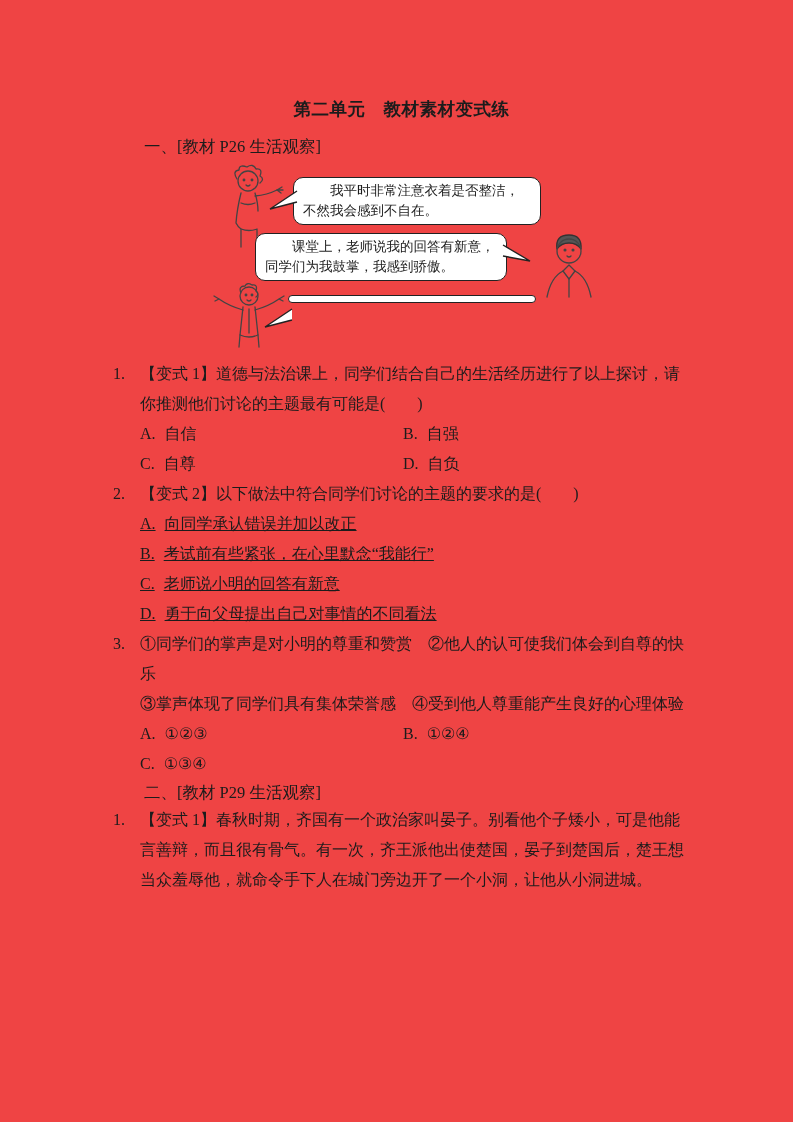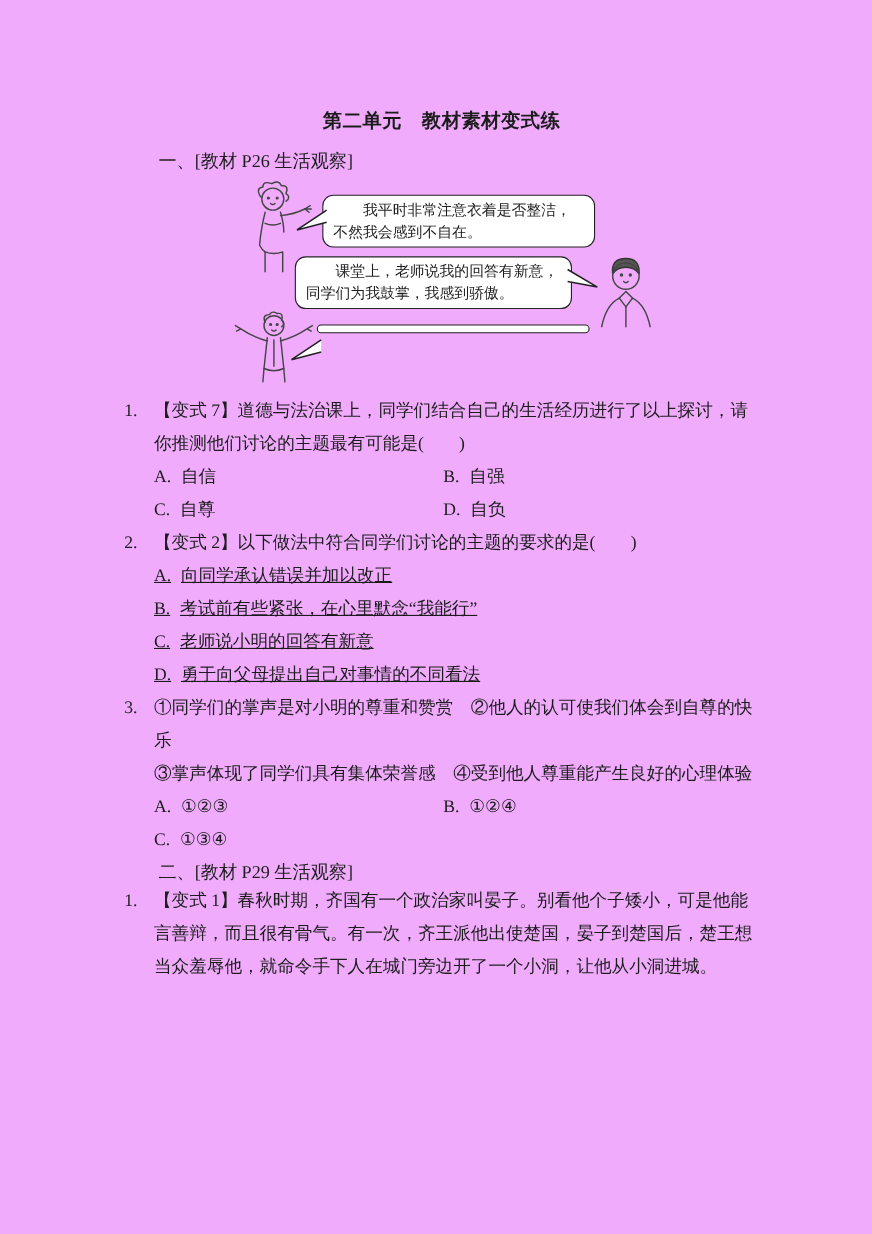--- a/index.html
+++ b/index.html
@@ -1,20 +1,20 @@
 <!DOCTYPE html>
 <html><head>
 <meta charset="utf-8">
 <style>
   html,body { margin:0; padding:0; background:#e8e8e8; }
   .page {
     position:relative;
     width:793px; height:1122px;
     margin:0 auto;
-    background:#f0abfc;
+    background:#ef4444;
     font-family:"Liberation Serif","DejaVu Serif",serif;
     color:#1c1c1c;
     overflow:hidden;
   }
   .content {
     position:absolute; left:113px; top:0; width:577px;
   }
   .doc-title {
     margin-top:96px;
     text-align:center;
@@ -95,21 +95,21 @@
         <path d="M24,40 Q31,43 38,40"></path>
       </svg>
 
       <div class="bubble" style="left:180px; top:16px; width:248px;">
         <svg class="tail tail-left" width="30" height="26" viewBox="0 0 30 26">
           <path d="M29,3 L2,21 L29,14" fill="#ffffff" stroke="#222" stroke-width="1.4"></path>
         </svg>
         <p>我平时非常注意衣着是否整洁，不然我会感到不自在。</p>
       </div>
 
-      <div class="bubble" style="left:155px; top:72px; width:252px;font-family:Liberation Serif, serif;">
+      <div class="bubble" style="left:142px; top:72px; width:252px;font-family:Liberation Serif, serif;">
         <svg class="tail tail-right" width="30" height="26" viewBox="0 0 30 26">
           <path d="M1,3 L28,19 L1,14" fill="#ffffff" stroke="#222" stroke-width="1.4"></path>
         </svg>
         <p>课堂上，老师说我的回答有新意，同学们为我鼓掌，我感到骄傲。</p>
       </div>
 
       <svg class="person" style="left:424px; top:68px;" width="64" height="70" viewBox="0 0 64 70" fill="none" stroke="#444" stroke-width="1.3" stroke-linecap="round" stroke-linejoin="round">
         <path d="M20,20 Q18,6 32,6 Q45,6 44,20 Q40,14 32,14 Q24,14 20,20" fill="#555" stroke="#333"></path>
         <circle cx="32" cy="22" r="12"></circle>
         <circle cx="28" cy="21" r="0.9" fill="#444"></circle>
@@ -134,21 +134,21 @@
 
       <div class="bubble" style="left:175px; top:134px; width:248px;">
         <svg class="tail tail-left" width="30" height="26" viewBox="0 0 30 26">
           <path d="M29,3 L2,21 L29,14" fill="#ffffff" stroke="#222" stroke-width="1.4"></path>
         </svg>
       </div>
     </div>
 
     <div class="question">
       <span class="q-num">1.</span>
-      <p class="q-stem">【变式 7】道德与法治课上，同学们结合自己的生活经历进行了以上探讨，请你推测他们讨论的主题最有可能是(　　)</p>
+      <p class="q-stem">【变式 1】道德与法治课上，同学们结合自己的生活经历进行了以上探讨，请你推测他们讨论的主题最有可能是(　　)</p>
       <div class="opts-grid">
         <span class="option">
           <span class="opt-label">A.</span><span>自信</span>
         </span>
         <span class="option">
           <span class="opt-label">B.</span><span>自强</span>
         </span>
         <span class="option">
           <span class="opt-label">C.</span><span>自尊</span>
         </span>

